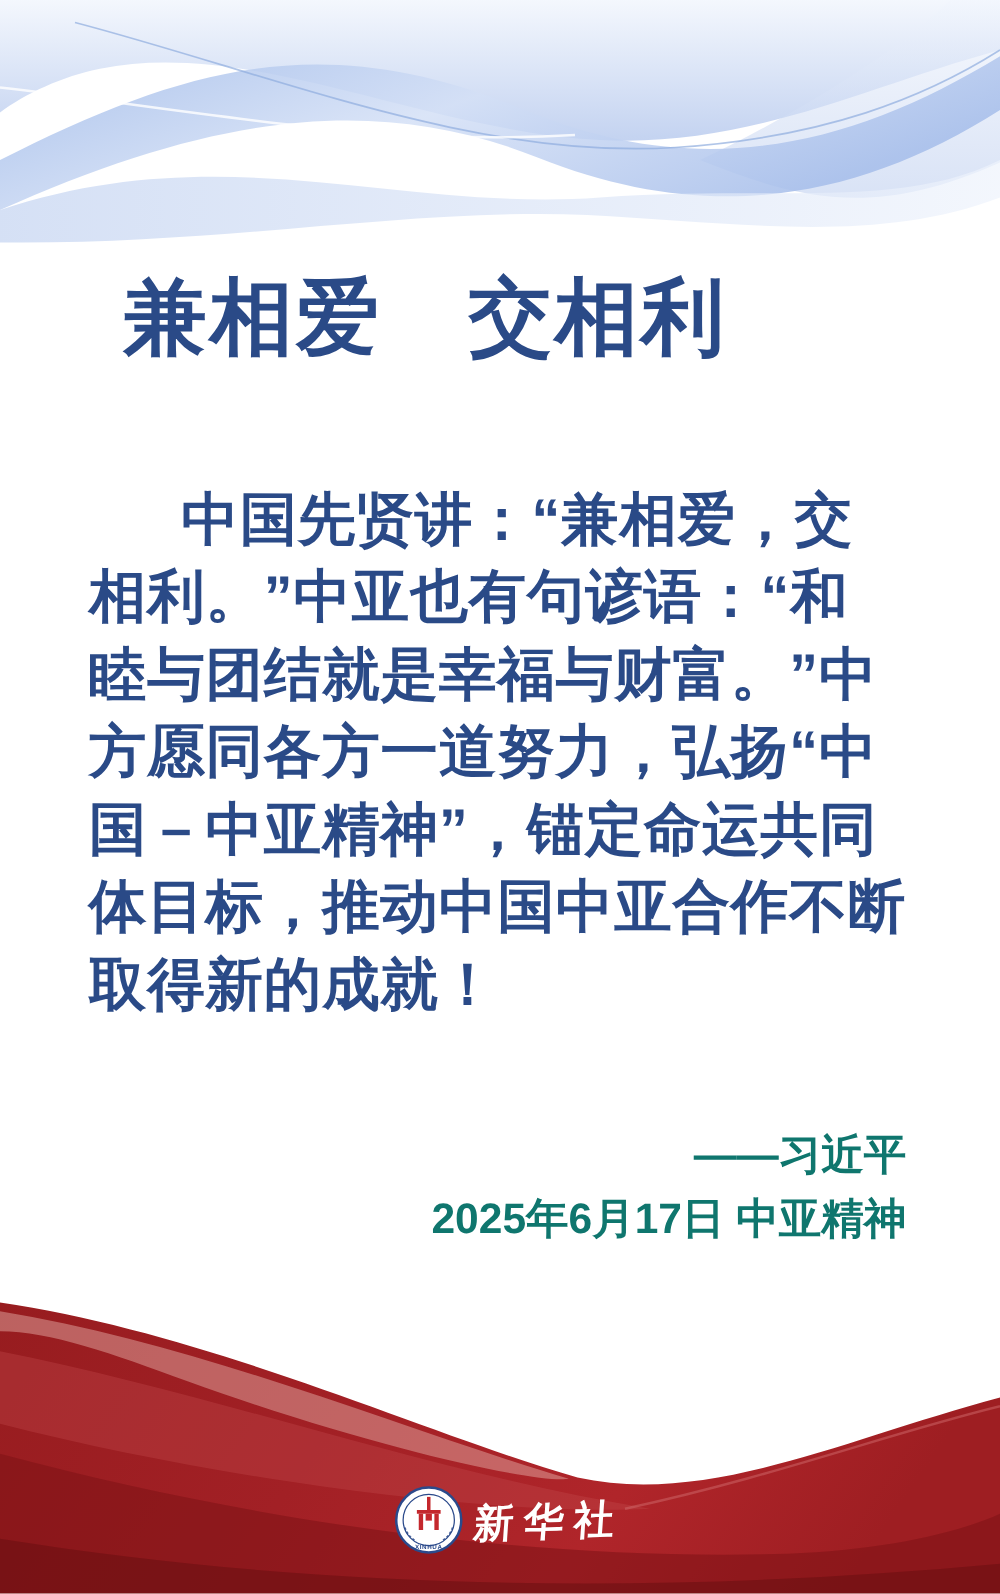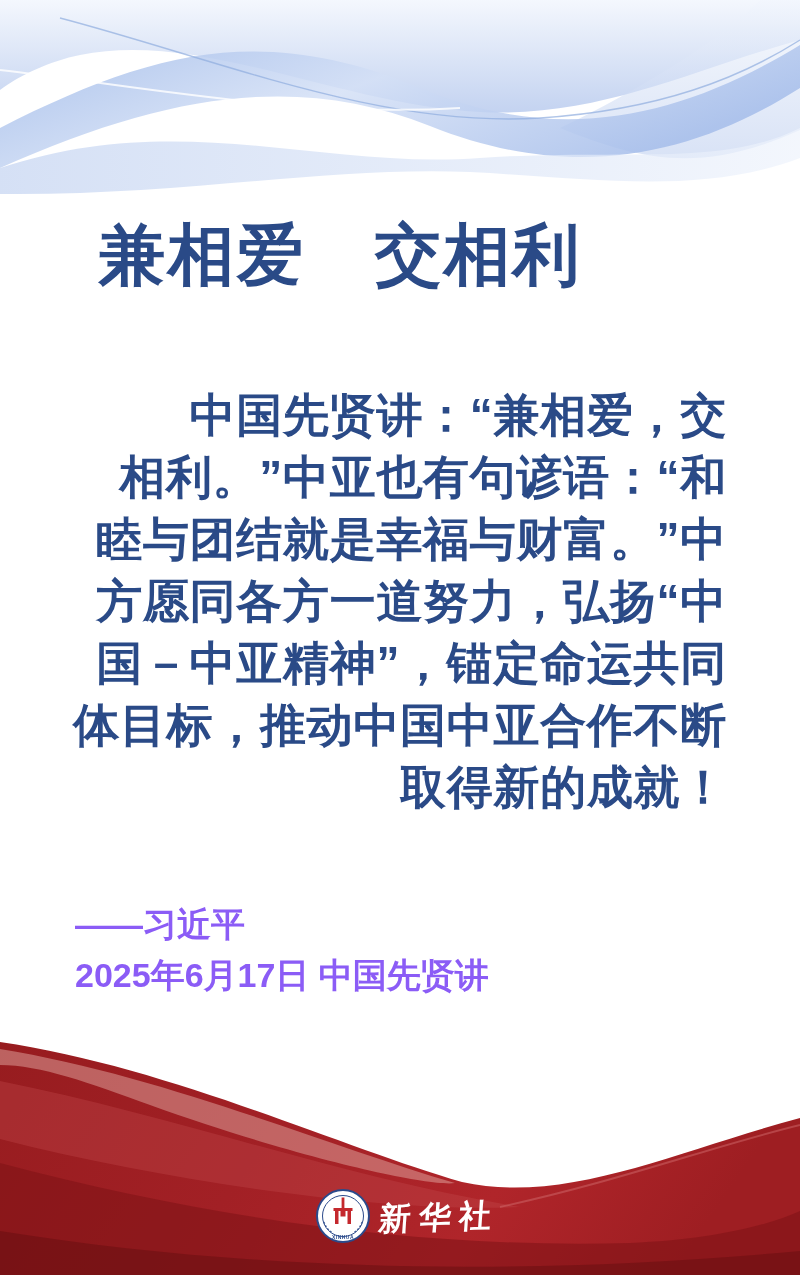--- a/index.html
+++ b/index.html
@@ -49,30 +49,31 @@
     top: 384px;
     left: 71px;
     width: 656px;
     font-size: 46px;
     font-weight: 700;
     color: #2a4a87;
     line-height: 62px;
     letter-spacing: 0.7px;
     white-space: pre-line;
     text-indent: 74px;
-    text-align: right;
+    text-align: left;
   }
   .attribution {
     position: absolute;
     top: 899px;
     left: 75px;
     right: 75px;
+    text-align: right;
     font-size: 34px;
     font-weight: 700;
-    color: #8b5cf6;
+    color: #0f766e;
     line-height: 51px;
   }
   .logo-emblem {
     position: absolute;
     left: 315px;
     top: 1188px;
     width: 56px;
     height: 56px;
   }
   .agency-name {
@@ -121,21 +122,21 @@
   <div class="quote">中国先贤讲：“兼相爱，交
 相利。”中亚也有句谚语：“和
 睦与团结就是幸福与财富。”中
 方愿同各方一道努力，弘扬“中
 国－中亚精神”，锚定命运共同
 体目标，推动中国中亚合作不断
 取得新的成就！</div>
 
   <div class="attribution">
     <div>——习近平</div>
-    <div>2025年6月17日 中国先贤讲</div>
+    <div>2025年6月17日 中亚精神</div>
   </div>
 
   <svg class="bottom-wave" viewBox="0 0 800 240" preserveAspectRatio="none" aria-hidden="true">
     <defs>
       <linearGradient id="rg1" x1="0" y1="0" x2="1" y2="0.2">
         <stop offset="0" stop-color="#971c1f"></stop>
         <stop offset="0.4" stop-color="#a22025"></stop>
         <stop offset="0.72" stop-color="#b0252a"></stop>
         <stop offset="1" stop-color="#9e1e22"></stop>
       </linearGradient>

